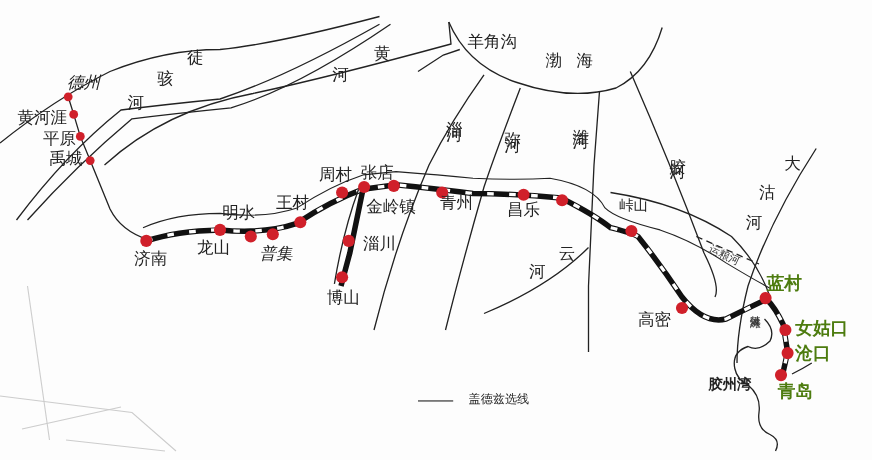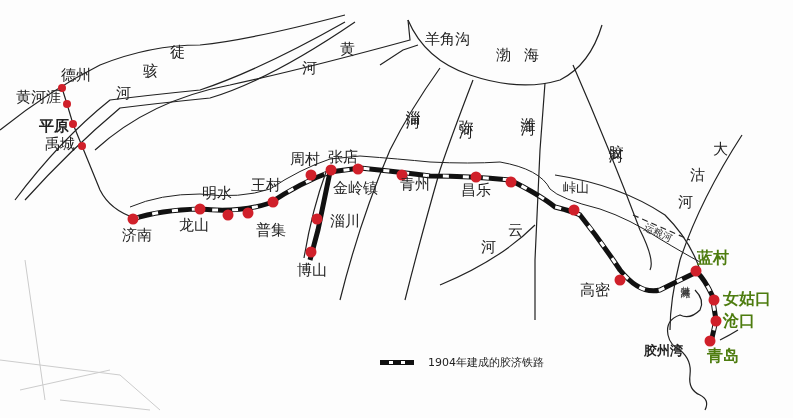--- a/index.html
+++ b/index.html
@@ -112,41 +112,41 @@
 <div class="lbl" style="left:481px;top:240px;">河</div>
 <div class="lbl" style="left:713px;top:142px;">大</div>
 <div class="lbl" style="left:690px;top:168px;">沽</div>
 <div class="lbl" style="left:678px;top:195px;">河</div>
 <div class="lbl small" style="left:643px;top:228px;transform:rotate(25deg);">运粮河</div>
 <div class="lbl small vert" style="left:680px;top:278px;letter-spacing:1px;"><span>棘</span><span>洪</span><span>滩</span></div>
 
 <div class="lbl" style="left:563px;top:181px;font-size:13px;">峠山</div>
 <div class="lbl" style="left:644px;top:344px;font-size:13px;font-weight:bold;">胶州湾</div>
 
-<div class="lbl" style="left:61px;top:68px;">德州</div>
-<div class="lbl" style="left:16px;top:90px;text-align:right;">黄河涯</div>
-<div class="lbl" style="left:39px;top:119px;font-weight:bold;">平原</div>
+<div class="lbl" style="left:61px;top:68px;font-style:italic;">德州</div>
+<div class="lbl" style="left:16px;top:100px;text-align:right;">黄河涯</div>
+<div class="lbl" style="left:39px;top:119px;">平原</div>
 <div class="lbl" style="left:45px;top:138px;font-family:Liberation Mono, monospace;">禹城</div>
 
 <div class="lbl" style="left:122px;top:228px;">济南</div>
 <div class="lbl" style="left:179px;top:218px;">龙山</div>
 <div class="lbl" style="left:202px;top:186px;">明水</div>
-<div class="lbl" style="left:256px;top:223px;">普集</div>
+<div class="lbl" style="left:236px;top:223px;font-style:italic;">普集</div>
 <div class="lbl" style="left:251px;top:178px;font-family:Liberation Serif, serif;">王村</div>
 <div class="lbl" style="left:290px;top:152px;">周村</div>
 <div class="lbl" style="left:328px;top:150px;">张店</div>
 <div class="lbl" style="left:333px;top:181px;">金岭镇</div>
 <div class="lbl" style="left:330px;top:214px;">淄川</div>
 <div class="lbl" style="left:297px;top:263px;">博山</div>
 <div class="lbl" style="left:400px;top:150px;margin-top:27px;">青州</div>
 <div class="lbl" style="left:461px;top:183px;">昌乐</div>
 <div class="lbl" style="left:580px;top:283px;">高密</div>
 <div class="lbl big" style="left:697px;top:250px;">蓝村</div>
 <div class="lbl big" style="left:723px;top:291px;">女姑口</div>
 <div class="lbl big" style="left:723px;top:313px;">沧口</div>
 <div class="lbl big" style="left:707px;top:348px;">青岛</div>
 
 <div class="legend">
   <div class="legend-row">
-    <div class="legend-swatch sw-rail"></div>
-    <span>1904年建成的胶济铁路</span>
+    <div class="legend-swatch sw-line"></div>
+    <span>盖德兹选线</span>
   </div>
 </div>
 
 </body></html>

